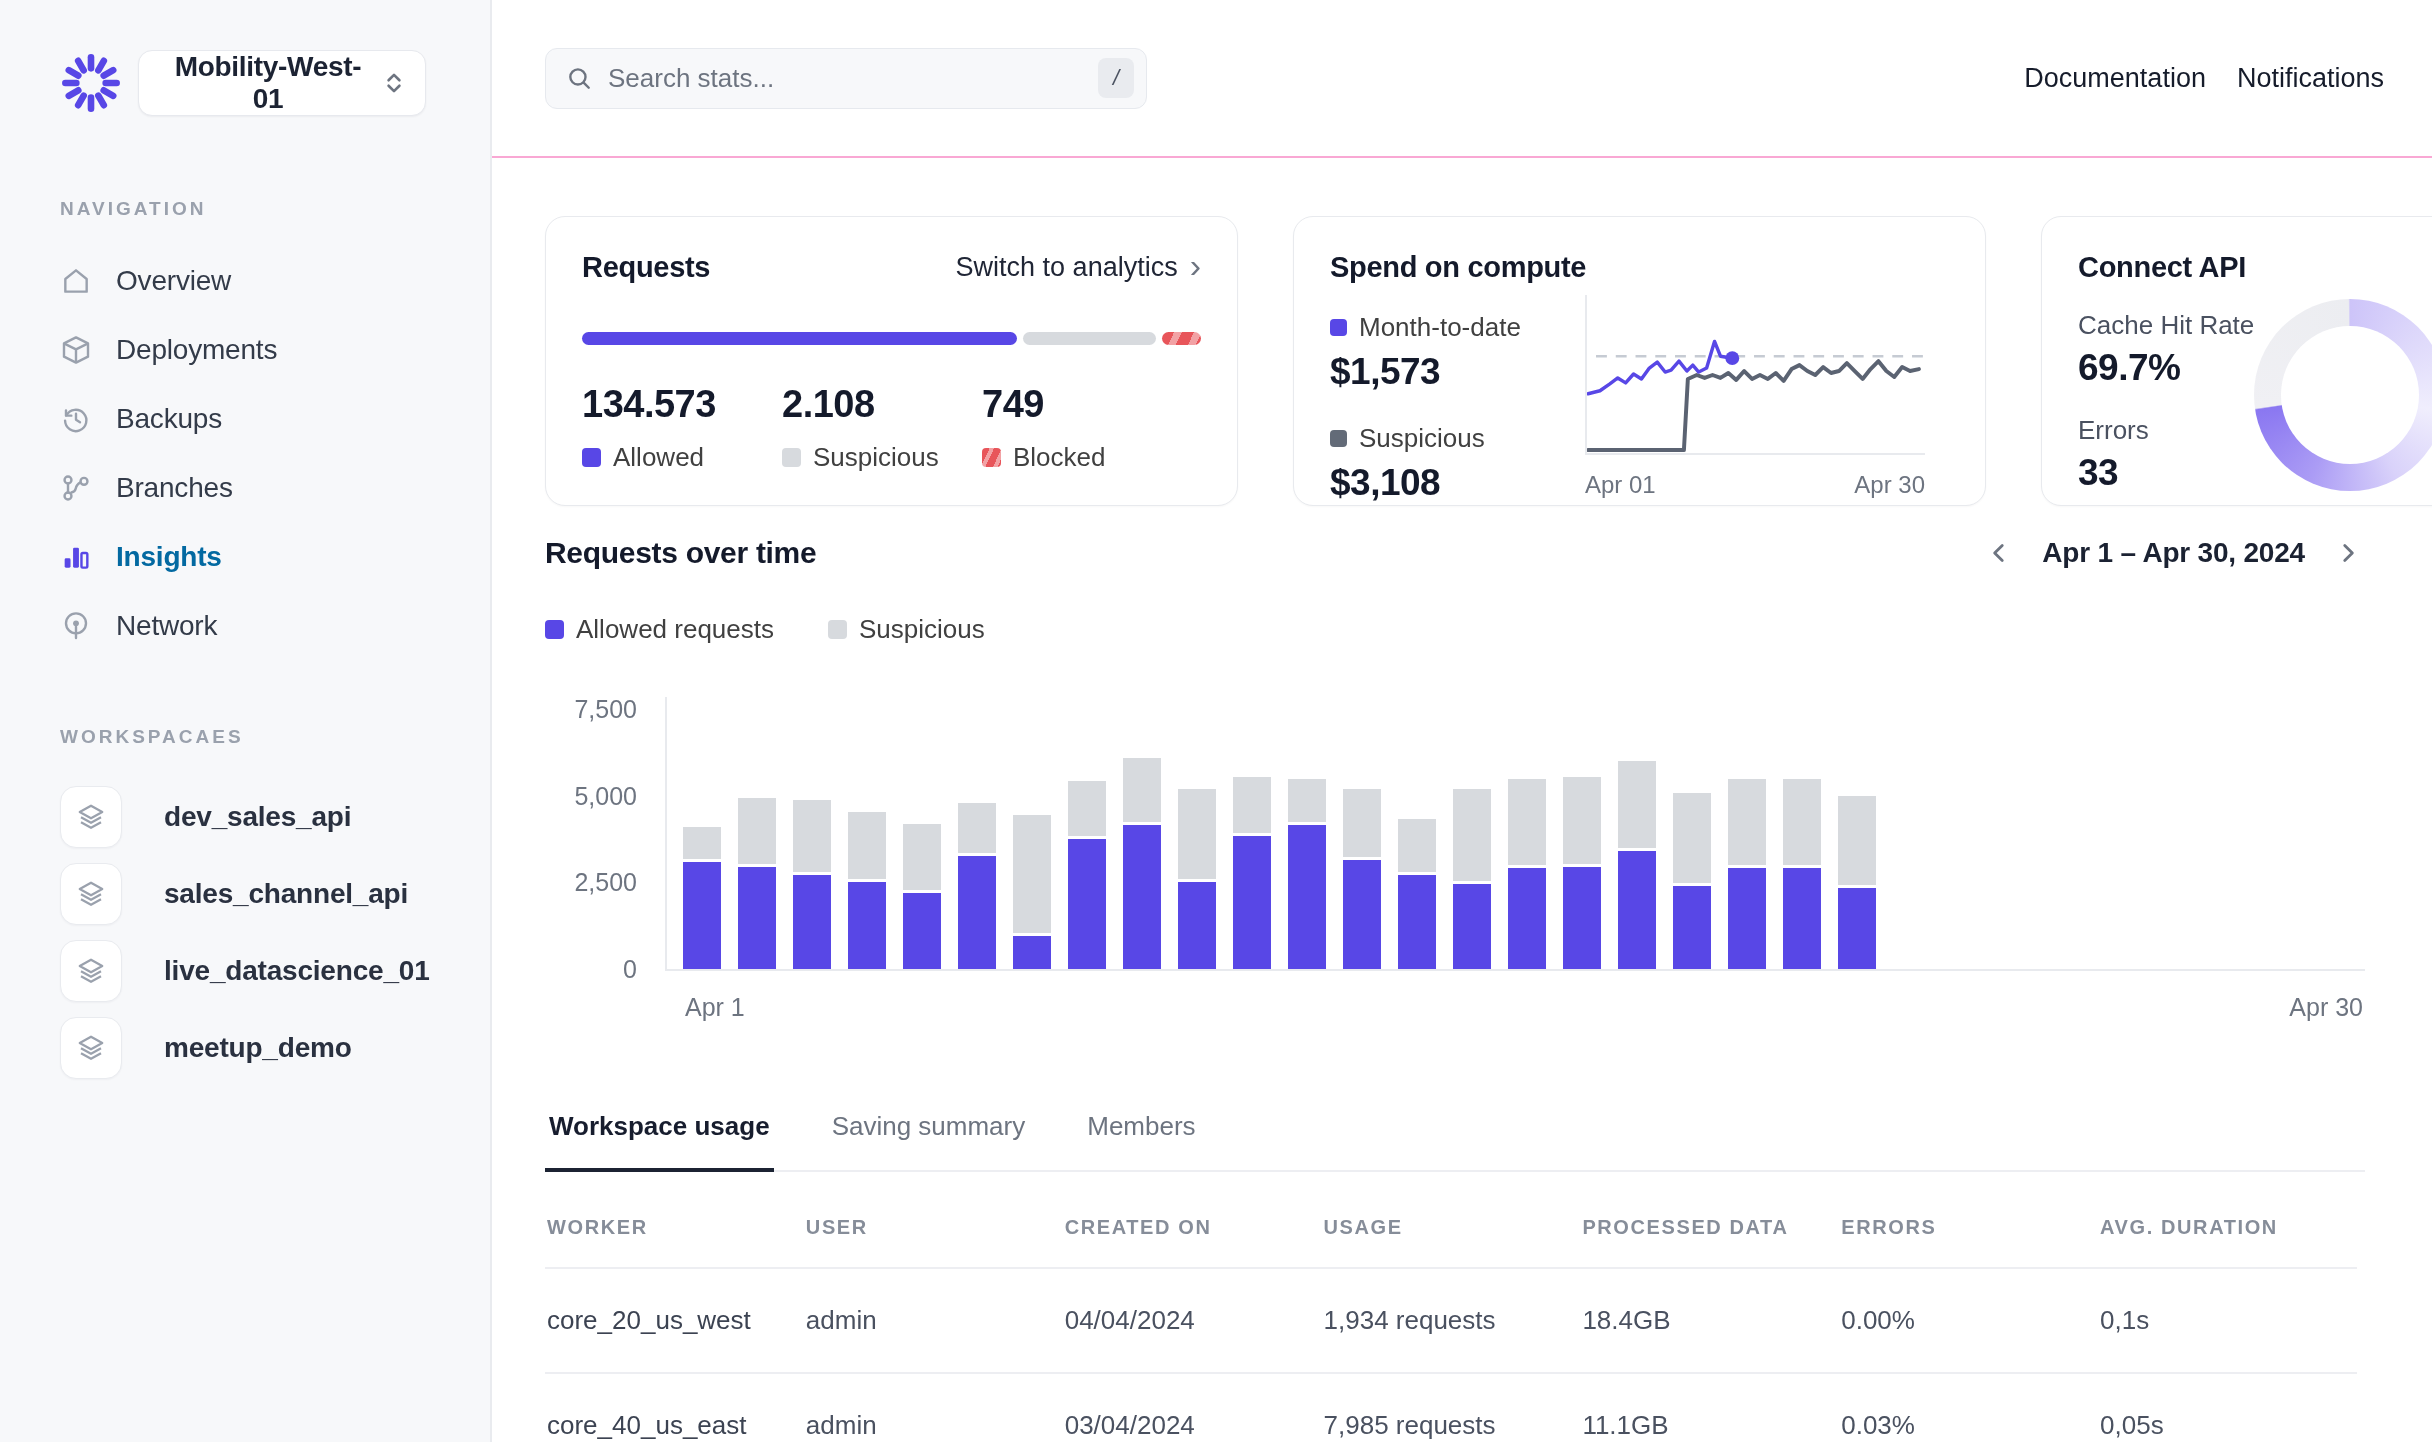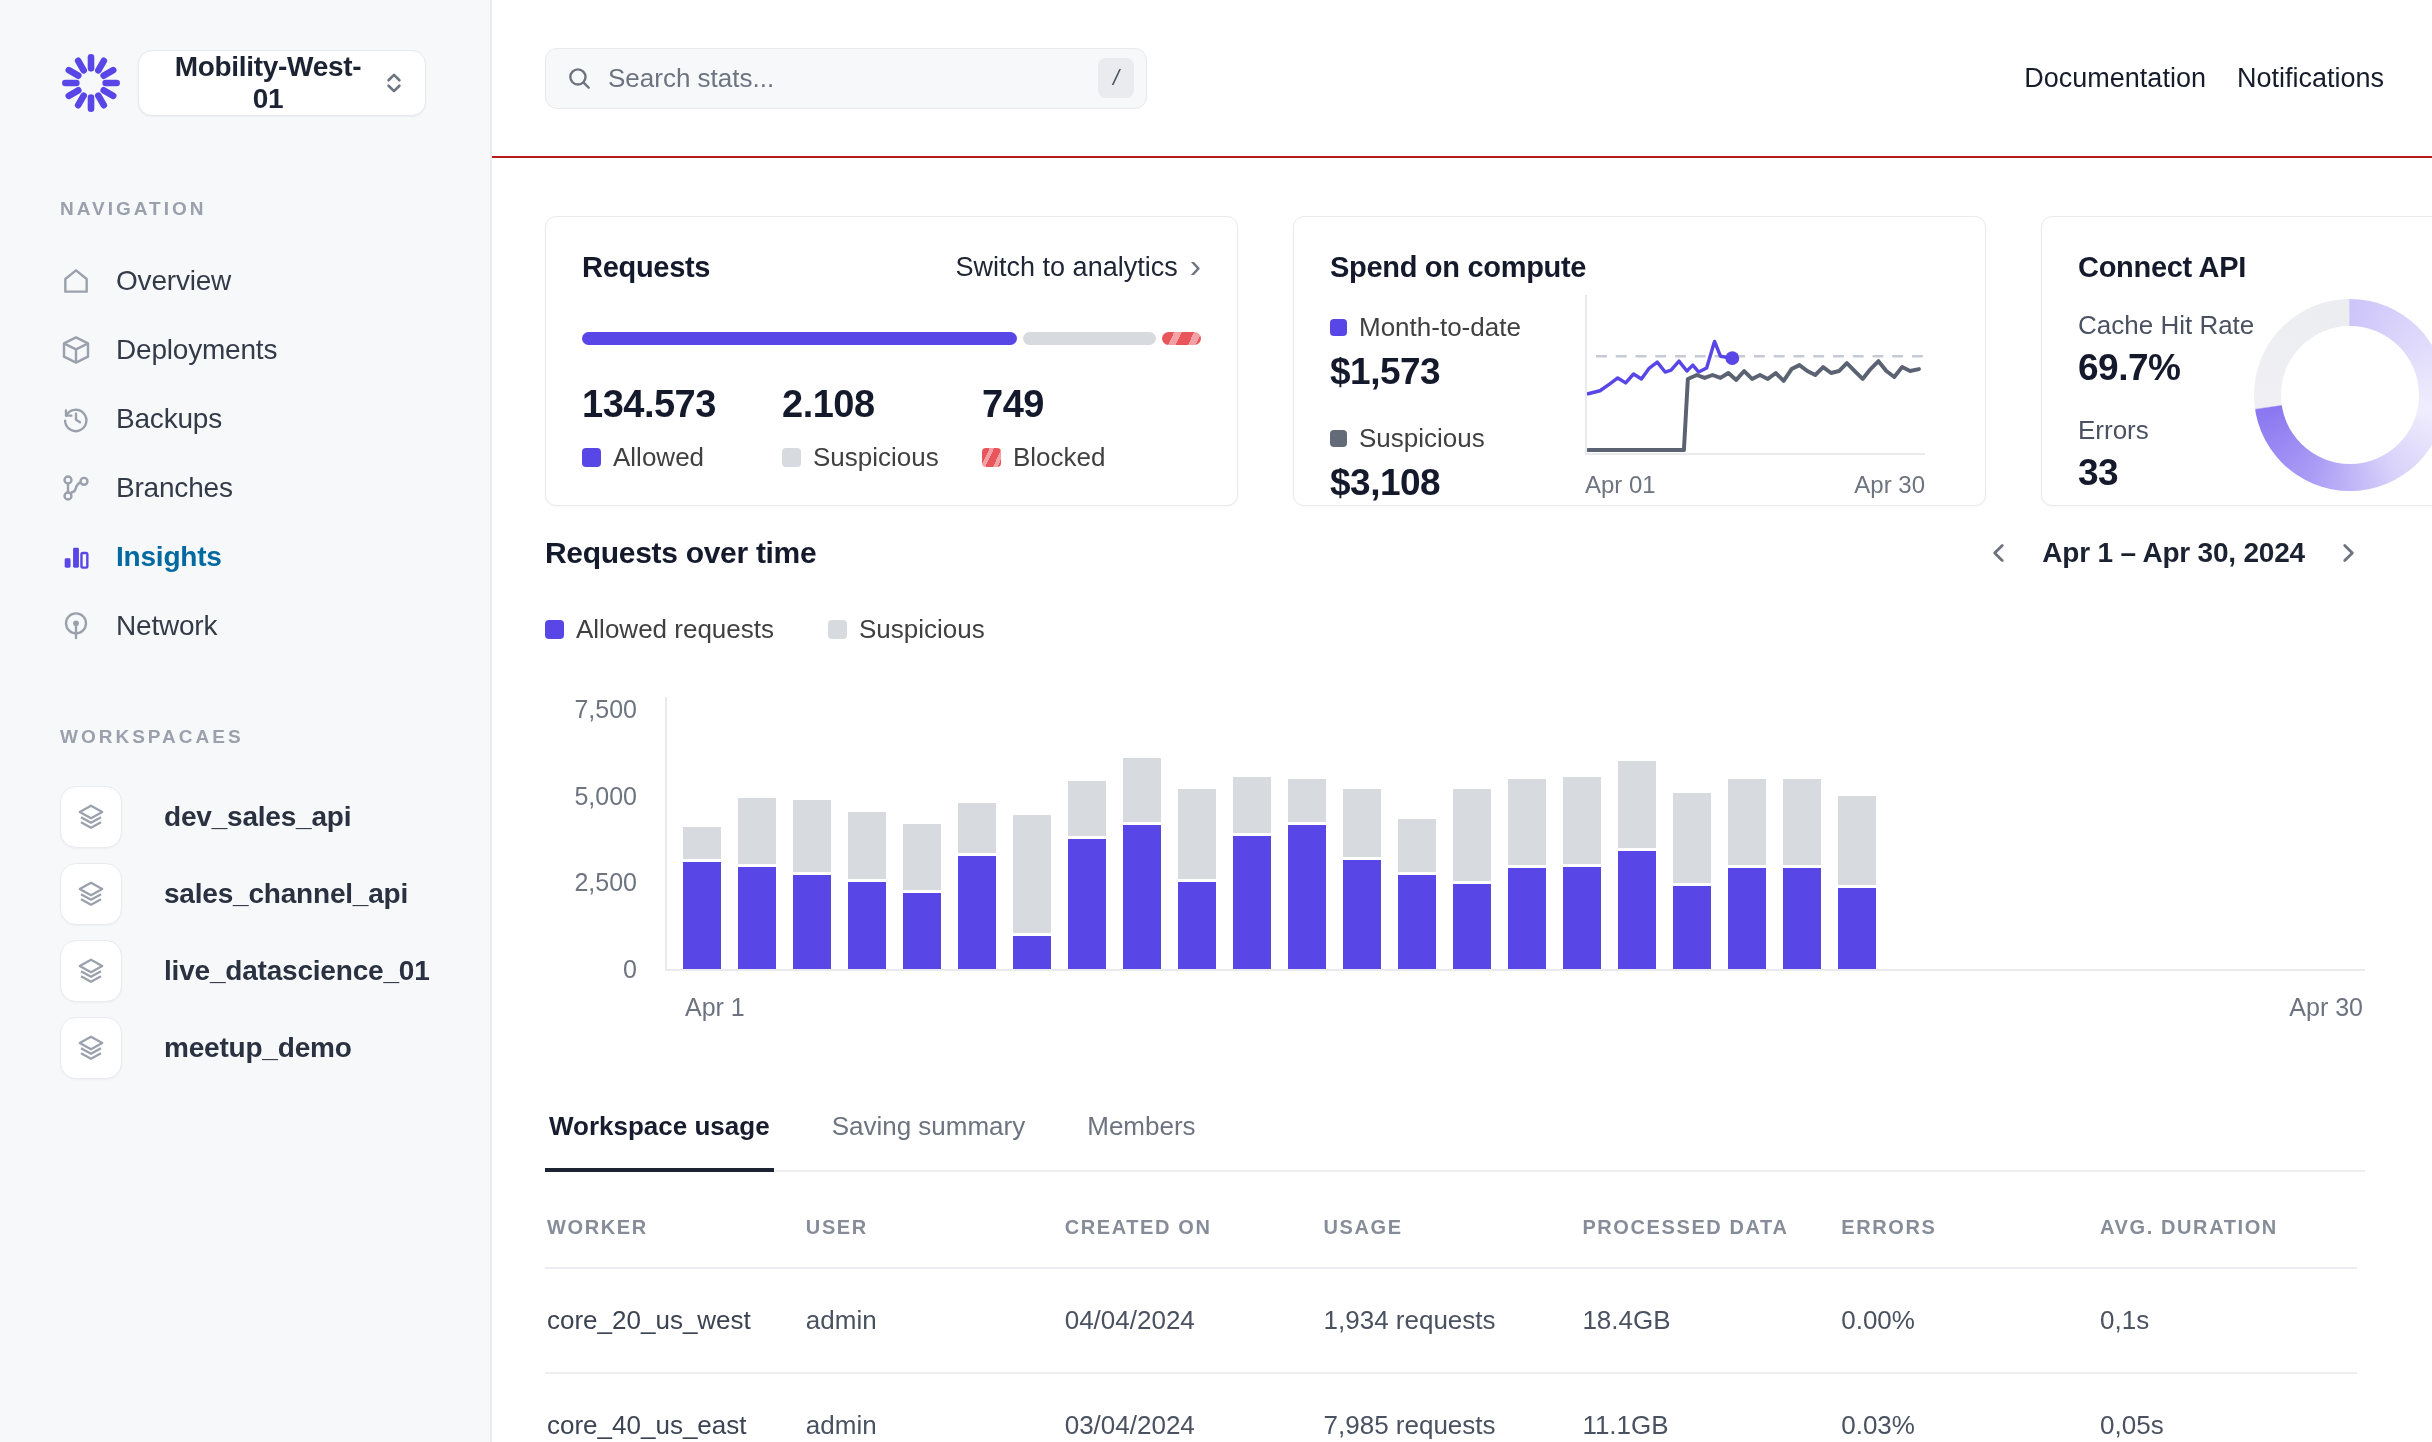--- a/index.html
+++ b/index.html
@@ -27,37 +27,37 @@
   .nav-item.active .nav-ic { color:#5847e6; }
   .ws-list { margin-top:30px; }
   .ws-item { display:flex; align-items:center; gap:42px; height:77px; cursor:pointer; }
   .ws-box { width:62px; height:62px; background:#fff; border:1.5px solid #e9ebef; border-radius:16px;
     display:flex; align-items:center; justify-content:center; color:#9aa1ad; box-shadow:0 1px 2px rgba(20,25,40,.04); }
   .ws-box svg { width:30px; height:30px; }
   .ws-name { font-size:28px; font-weight:700; color:#2a3140; letter-spacing:-.2px; }
 
   
   .main { position:absolute; left:492px; top:0; width:1940px; height:1442px; overflow:hidden; background:#fff; }
-  .top-header { height:158px; border-bottom:2px solid #b91c1c; display:flex; align-items:center;
+  .top-header { height:158px; border-bottom:2px solid #f9a8d4; display:flex; align-items:center;
     padding:0 48px 0 53px; }
   .search { width:602px; height:61px; background:#f7f8fa; border:1.5px solid #e6e9ee; border-radius:12px;
     display:flex; align-items:center; gap:16px; padding:0 12px 0 20px; }
   .search svg { width:26px; height:26px; color:#6d7480; flex:none; }
   .search input { flex:1; border:none; outline:none; background:transparent; font-family:inherit;
     font-size:26px; color:#3a4150; }
   .search input::placeholder { color:#6d7480; }
   .kbd { width:36px; height:40px; background:#e9ebef; border-radius:8px; display:flex; align-items:center;
     justify-content:center; font-size:22px; color:#4a5160; font-style:italic; }
   .hlinks { margin-left:auto; display:flex; gap:31px; }
   .hlink { font-size:27px; font-weight:500; color:#161c2b; cursor:pointer; }
 
   
   .cards { display:flex; gap:55px; padding:58px 0 0 53px; }
   .card { flex:none; width:693px; height:290px; background:#fff; border:1.5px solid #e8eaee;
-    border-radius:11px; padding:34px 36px; position:relative; box-shadow:0 1px 2px rgba(16,24,40,.03); }
+    border-radius:20px; padding:34px 36px; position:relative; box-shadow:0 1px 2px rgba(16,24,40,.03); }
   .card h3 { font-size:29px; font-weight:700; color:#141a2b; letter-spacing:-.3px; }
   .card-head { display:flex; align-items:center; justify-content:space-between; }
   .card-link { display:flex; align-items:center; gap:12px; font-size:27px; color:#20263ا6; color:#202636; cursor:pointer; }
   .chev { font-size:34px; line-height:20px; color:#6d7480; transform:translateY(-3px); }
   .progress { display:flex; gap:6px; margin-top:48px; height:13px; }
   .seg { height:13px; border-radius:7px; }
   .seg-allowed { background:#5847e6; }
   .seg-suspicious { background:#d7dade; }
   .seg-blocked { background:repeating-linear-gradient(115deg,#e8555a 0 11px,#f2a2a5 11px 18px); }
   .stats { display:flex; margin-top:38px; }

